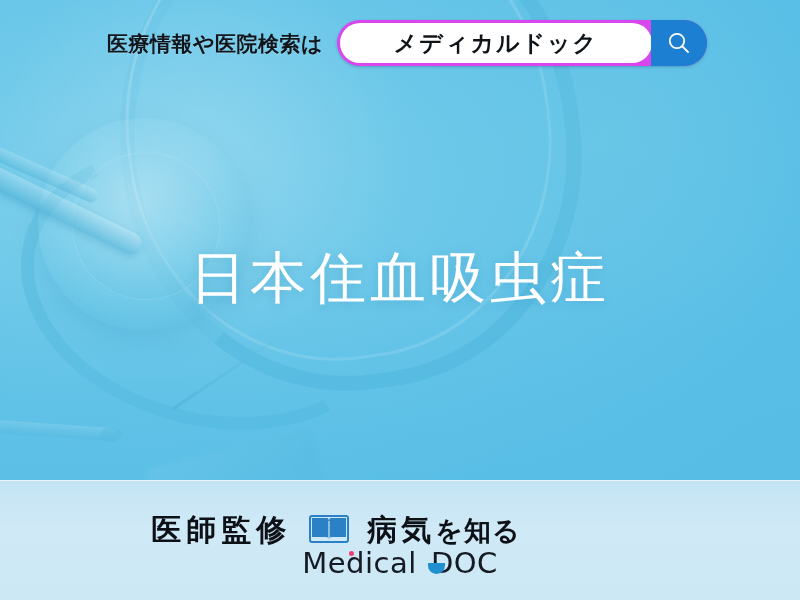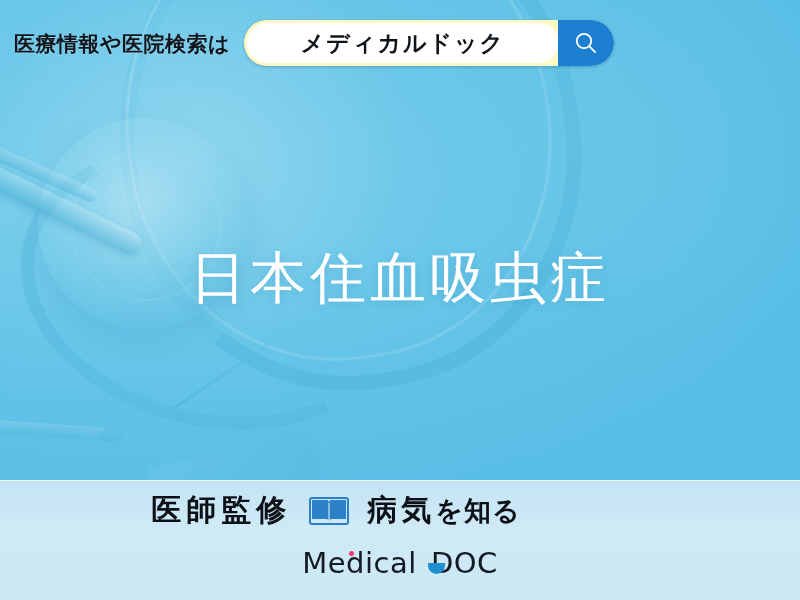--- a/index.html
+++ b/index.html
@@ -100,32 +100,32 @@
   
   .gauze{
     position:absolute;left:150px;top:448px;width:170px;height:60px;
     background:linear-gradient(115deg, rgba(255,255,255,.10), rgba(74,178,215,.28));
     transform:rotate(-14deg);filter:blur(2px);border-radius:6px;
   }
 
   
   .search-strip{
     position:absolute;left:0;top:0;width:800px;height:86px;
-    display:flex;align-items:center;gap:14px;
+    display:flex;align-items:center;justify-content:center;gap:14px;
     padding-left:14px;box-sizing:border-box;
   }
   .search-lead{
     font-size:21px;line-height:1;color:#12161c;font-weight:600;
     letter-spacing:.5px;white-space:nowrap;
     text-shadow:0 1px 0 rgba(255,255,255,.18);
   }
   .searchbox{
     position:relative;display:flex;align-items:center;
     height:46px;width:370px;border-radius:23px;
-    background:#fef9c3;
+    background:#d946ef;
     box-shadow:0 1px 3px rgba(0,40,80,.25);
   }
   .search-field{
     position:absolute;left:3px;top:3px;height:40px;width:312px;
     border-radius:20px;background:#ffffff;
     display:flex;align-items:center;justify-content:center;
   }
   .search-value{
     font-size:23px;font-weight:700;color:#0f1419;letter-spacing:2px;
     white-space:nowrap;
@@ -150,21 +150,21 @@
   }
 
   
   .footband{
     position:absolute;left:0;top:480px;width:800px;height:120px;
     background:linear-gradient(to bottom, #c4e4f4 0%, #cfe9f6 38%, #cde8f5 100%);
     border-top:1px solid rgba(255,255,255,.55);
   }
   .foot-row{
     position:absolute;left:0;top:14px;width:672px;height:50px;
-    display:flex;align-items:flex-start;justify-content:center;gap:18px;
+    display:flex;align-items:flex-end;justify-content:center;gap:18px;
   }
   .foot-supervised{
     font-size:30px;font-weight:700;color:#0d1117;letter-spacing:5px;
     line-height:1;white-space:nowrap;
   }
   .book-icon{display:block;}
   .foot-know{
     font-size:30px;font-weight:700;color:#0d1117;line-height:1;
     letter-spacing:1px;white-space:nowrap;
   }

